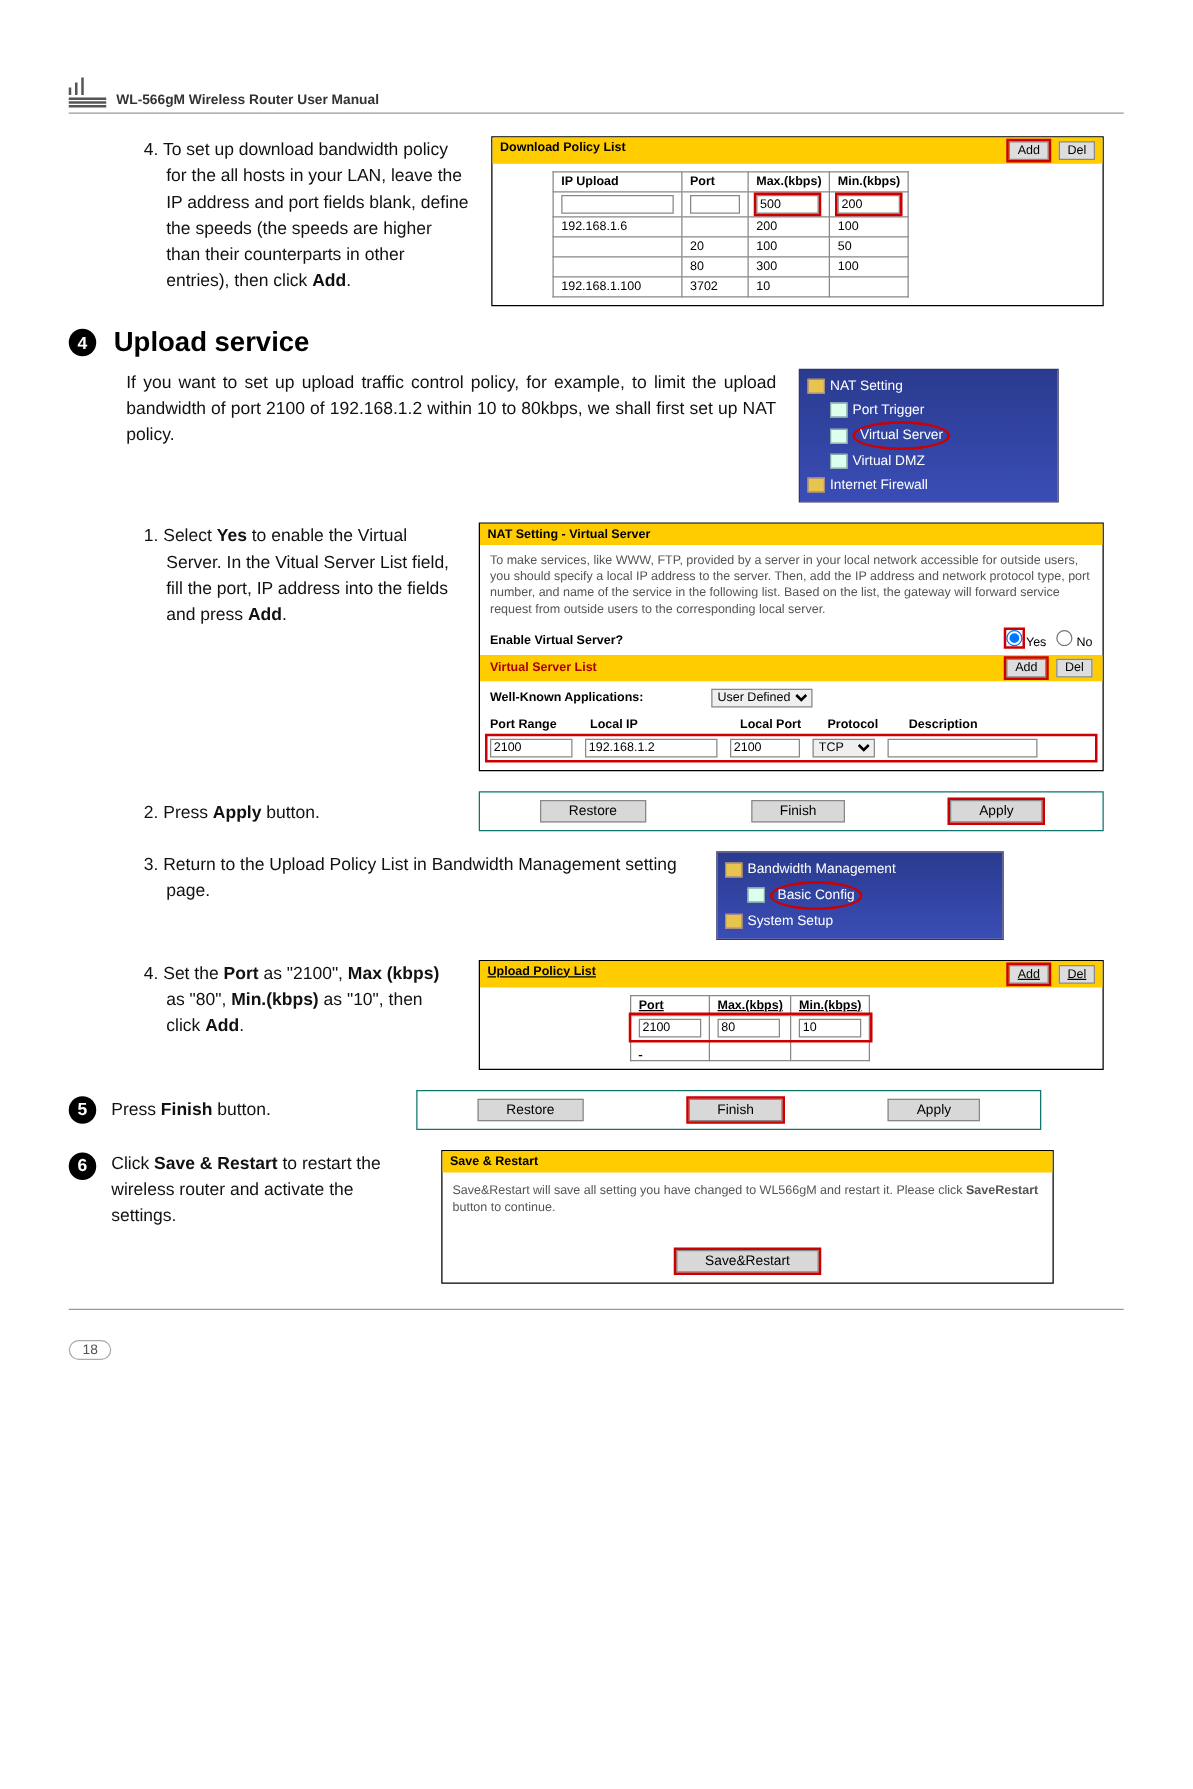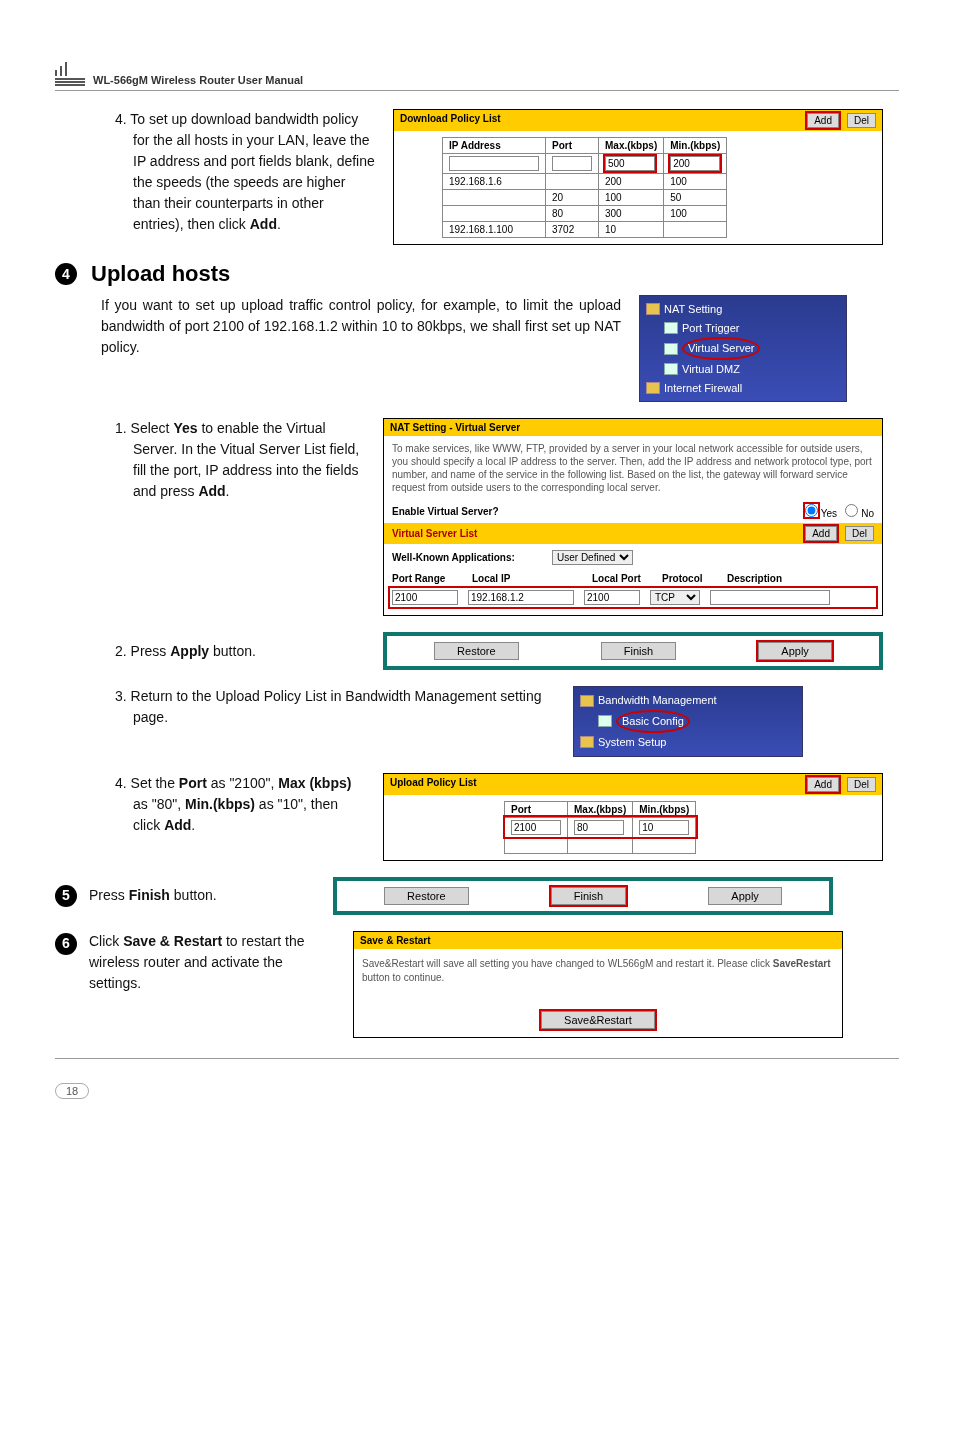--- a/index.html
+++ b/index.html
@@ -28,30 +28,30 @@
   table.data { border-collapse: collapse; margin:6px; font-size:10px;}
   table.data th, table.data td { border:1px solid #888; padding:2px 6px; text-align:left; }
   input.tiny { font-size:10px; border:1px solid #888; padding:1px 2px; }
   .nav-tree { background: linear-gradient(#2a3b8f,#3a4db5); color:#fff; border:1px solid #336; padding:4px 6px; font-size:11px; width: 208px; line-height:1.7;}
   .nav-tree .item { display:flex; align-items:center; gap:4px;}
   .nav-tree .indent { padding-left: 18px; }
   .folder-icon, .page-icon { display:inline-block; width:14px;height:12px; }
   .folder-icon { background: #e6c44d; border:1px solid #a88; }
   .page-icon { background:#dfe; border:1px solid #8aa; }
   .ellipse { border: 2px solid #c00; border-radius: 50%; padding: 0 4px; }
-  .actions-bar { border:4px solid #0f766e; background:#fff; padding:6px; display:flex; justify-content:space-around; align-items:center; }
+  .actions-bar { border:1px solid #0f766e; background:#fff; padding:6px; display:flex; justify-content:space-around; align-items:center; }
   .action-btn { background:#d8d8d8; border:1px solid #888; padding:2px 22px; font-size:11px; cursor:pointer;}
   .page-num { display:inline-block; border:1px solid #aaa; border-radius: 10px; padding: 1px 10px; font-size:11px; color:#555; margin-top: 24px;}
   .footer-line { border-top: 1px solid #999; margin-top: 20px; }
   .sr-hdr { background:#ffcc00; font-weight:bold; padding:3px 6px; }
   .sr-body { padding:8px; font-size:10px; color:#555; line-height:1.4;}
   .nat-int{ font-size:10px; color:#555; padding:6px 8px; line-height:1.3;}
   select.tiny{font-size:10px;border:1px solid #888;}
   .vs-inner{padding:0 0 6px 0;}
-  .vs-row{display:flex;align-items:center;padding:2px 8px;gap:0;}
+  .vs-row{display:flex;align-items:center;padding:2px 8px;gap:17px;}
   .vs-sub{background:#ffcc00;color:#a00;font-weight:bold;padding:3px 8px;display:flex;justify-content:space-between;align-items:center;}
 </style>
 </head>
 <body>
 
 
 
 
 <div class="header-line">
   <div class="logo">
@@ -78,21 +78,21 @@
     <div class="panel-header">
       <span>Download Policy List</span>
       <span class="btn-group">
         <button class="btn-small hl-red">Add</button>
         <button class="btn-small">Del</button>
       </span>
     </div>
     <table class="data" style="margin-left:48px;">
       <tbody>
           <tr>
-        <th>IP Address</th>
+        <th>IP Upload</th>
         <th>Port</th>
         <th>Max.(kbps)</th>
         <th>Min.(kbps)</th>
       </tr>
       <tr>
         <td><input class="tiny" style="width: 90px;" value=""></td>
         <td><input class="tiny" style="width: 40px;" value=""></td>
         <td><input class="tiny hl-red" style="width: 50px;" value="500"></td>
         <td><input class="tiny hl-red" style="width: 50px;" value="200"></td>
       </tr>
@@ -121,21 +121,21 @@
             <td></td>
           </tr>
     </tbody>
       </table>
   </div>
 </div>
 
 
 <h2 class="section">
   <span class="num-circle">4</span>
-  <span>Upload hosts</span>
+  <span>Upload service</span>
 </h2>
 
 <div class="row">
   <div class="left-col para-indent" style="max-width:520px;font-size:14px;text-align:justify;margin-left:46px;">If you want to set up upload traffic control policy, for example, to limit the upload bandwidth of port 2100 of 192.168.1.2 within 10 to 80kbps, we shall first set up NAT policy.</div>
   <div class="right-col nav-tree">
     <div class="item">
         <span class="folder-icon"></span>
         <span>NAT Setting</span>
       </div>
     <div class="item indent">
@@ -234,21 +234,21 @@
         <span>System Setup</span>
       </div>
   </div>
 </div>
 
 
 <div class="row">
   <div class="left-col step-indent" style="max-width:250px;">
     <span>4. Set the </span><b>Port</b><span> as "2100", </span><b>Max (kbps)</b><span> as "80", </span><b>Min.(kbps)</b><span> as "10", then click </span><b>Add</b><span>.</span>
   </div>
-  <div class="right-col panel" style="width:500px;">
+  <div class="right-col panel" style="width:500px;text-decoration:underline;">
     <div class="panel-header">
       <span>Upload Policy List</span>
       <span class="btn-group">
         <button class="btn-small hl-red">Add</button>
         <button class="btn-small">Del</button>
       </span>
     </div>
     <table class="data" style="margin-left:120px;">
       <tbody>
           <tr>

